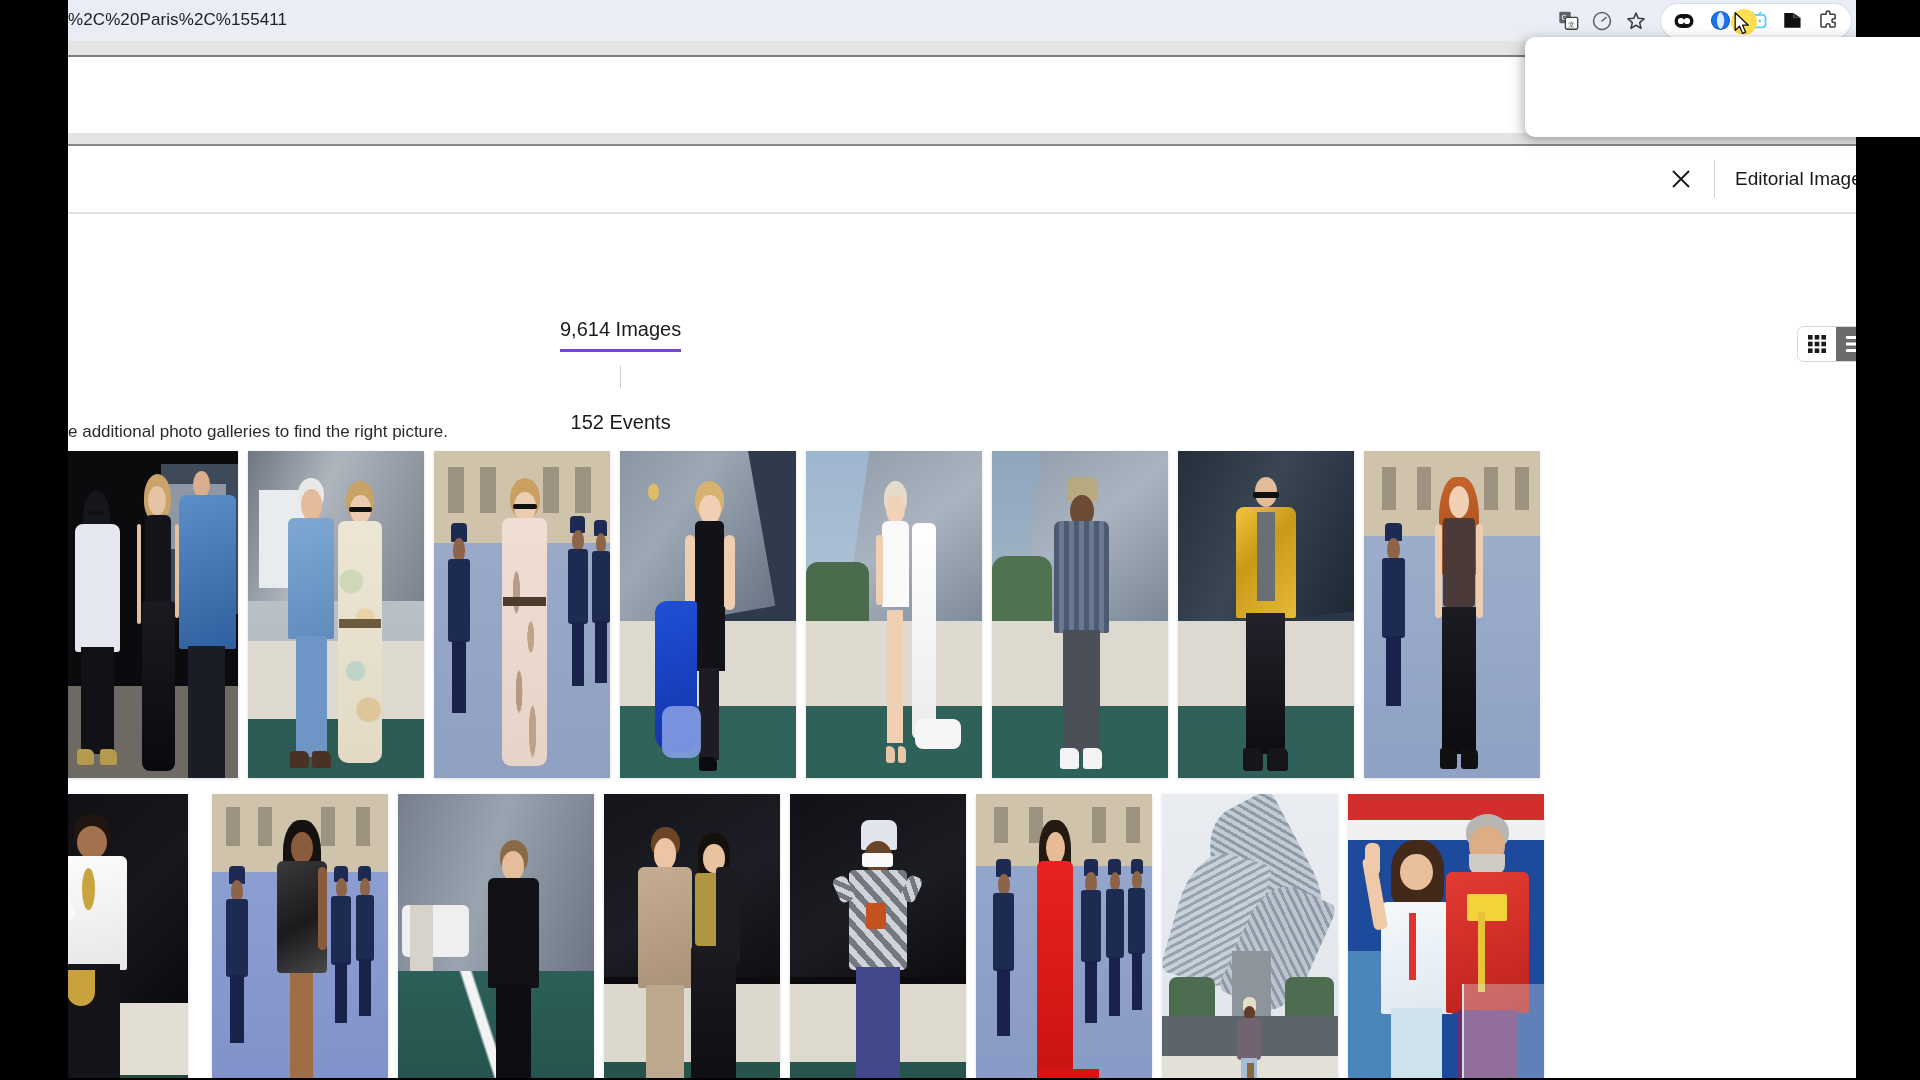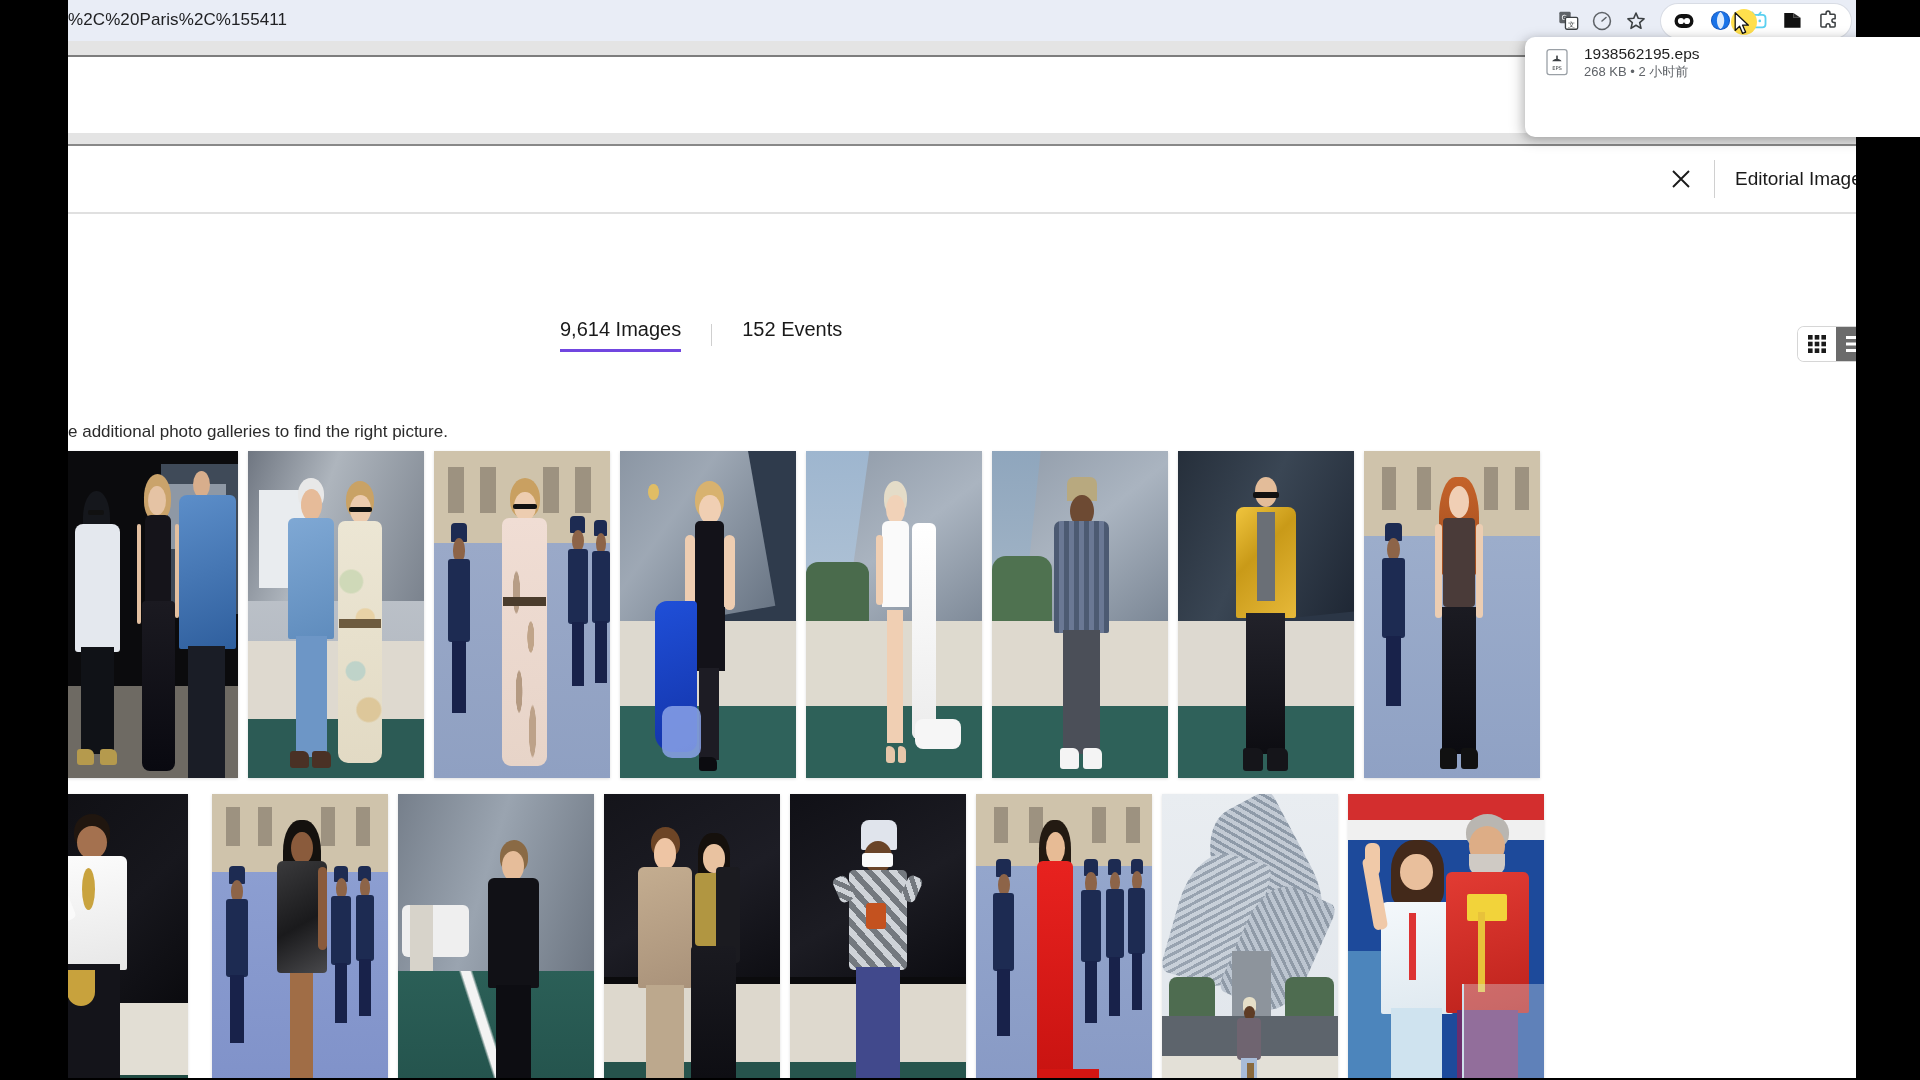--- a/index.html
+++ b/index.html
@@ -144,28 +144,28 @@
   .tab {
     font-size: 19.5px; color: #2b2b2b; padding: 10px 22px;
     border-radius: 6px; white-space: nowrap;
   }
   .tab.active { background: #6b6b6b; color: #fff; }
 
   
   .counts-row { position: absolute; left: 0; top: 249px; width: 1920px; height: 82px; background: #fff; }
   .counts {
     position: absolute; left: 560px; top: 28px;
-    display: flex; align-items: flex-start; gap: 14px;
+    display: flex; align-items: center; gap: 14px; flex-direction: column;
   }
   .count-a {
     font-size: 20px; color: #1a1a1a; padding-bottom: 8px;
     border-bottom: 3px solid #7146e0; white-space: nowrap;
   }
   .count-div { width: 1px; height: 22px; background: #cfcfcf; margin: 0 16px; align-self: center; }
-  .count-b { font-size: 20px; color: #1a1a1a; white-space: nowrap; }
+  .count-b { font-size: 20px; color: #1a1a1a; white-space: nowrap; margin-top: 9px; }
 
   .view-toggle {
     position: absolute; left: 1798px; top: 37px;
     display: flex; align-items: center;
     border-radius: 6px; overflow: hidden;
     box-shadow: 0 0 0 1px #d6d6d6;
     height: 34px;
   }
   .vt-seg { width: 38px; height: 34px; display: flex; align-items: center; justify-content: center; }
   .vt-seg.sel { background: #fff; }
@@ -804,32 +804,18 @@
   </div>
 
   <div class="cursor-badge"></div>
   <svg class="cursor-arrow" width="18" height="24" viewBox="0 0 18 24" aria-hidden="true">
     <path d="M1.2 0.8 L1.2 18.4 L5.6 14.3 L8.6 21.4 L11.6 20.1 L8.6 13.2 L14.4 13.2 Z" fill="#ffffff" stroke="#111" stroke-width="1.3" stroke-linejoin="round"></path>
   </svg>
 
   <div class="dl-panel">
 
 
-    <div class="dl-item">
-      <div class="dl-thumb">
-        <svg width="24" height="28" viewBox="0 0 24 28" aria-hidden="true">
-          <rect x="2" y="1.6" width="20" height="25" rx="2.4" fill="#ffffff" stroke="#9aa0a6" stroke-width="1.3"></rect>
-          <path d="M7.2 13.2 C8.6 9.8 15 9.8 16.6 13.2 Z" fill="#3c4043"></path>
-          <rect x="11.2" y="7.6" width="1.6" height="3.4" fill="#3c4043"></rect>
-          <text x="12" y="22.4" font-size="5.2" fill="#3c4043" text-anchor="middle" font-family="DejaVu Sans, sans-serif">EPS</text>
-        </svg>
-      </div>
-      <div class="dl-meta">
-        <div class="dl-name">1938562195.eps</div>
-        <div class="dl-sub">268 KB • 2 小时前</div>
-      </div>
-    </div>
   </div>
 
   <div class="left-gutter"></div>
   <div class="right-gutter"></div>
   <div class="bottom-gutter"></div>
 </div>
 
 </body></html>

